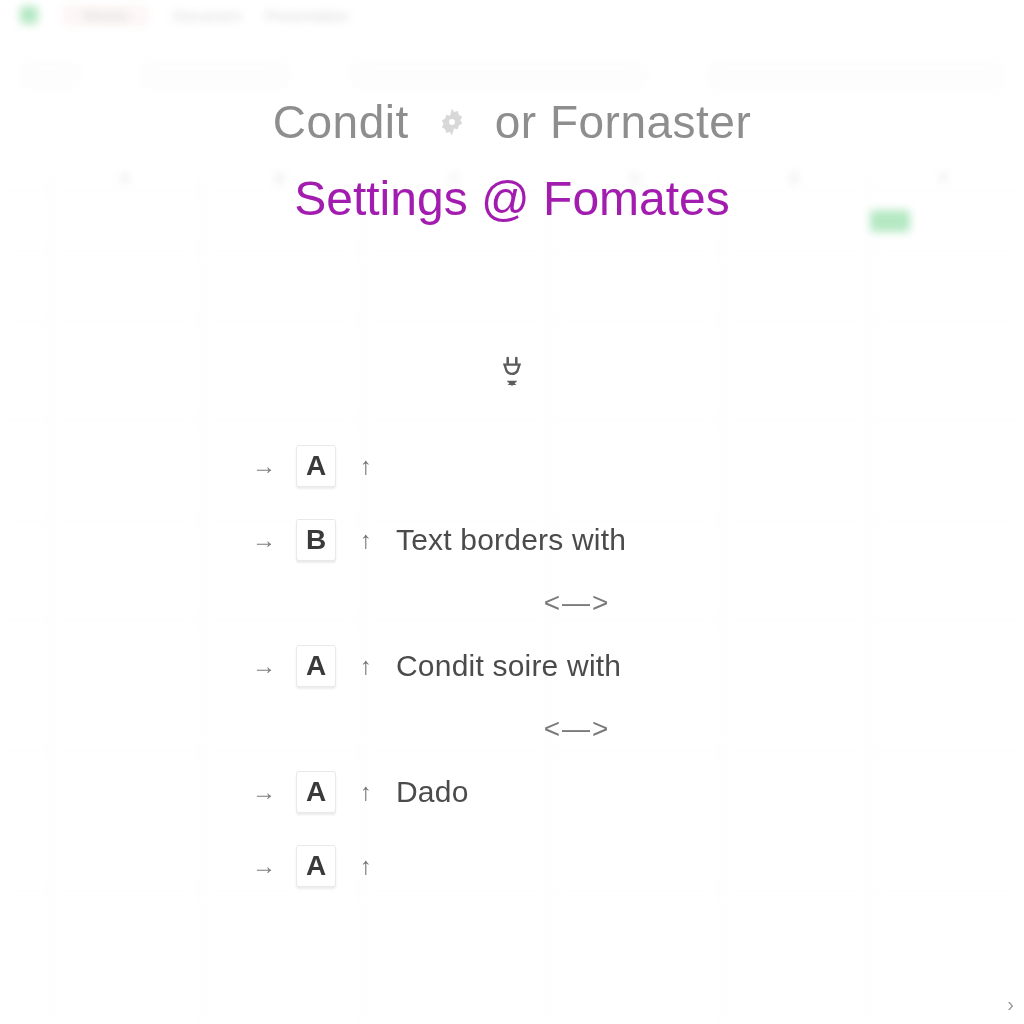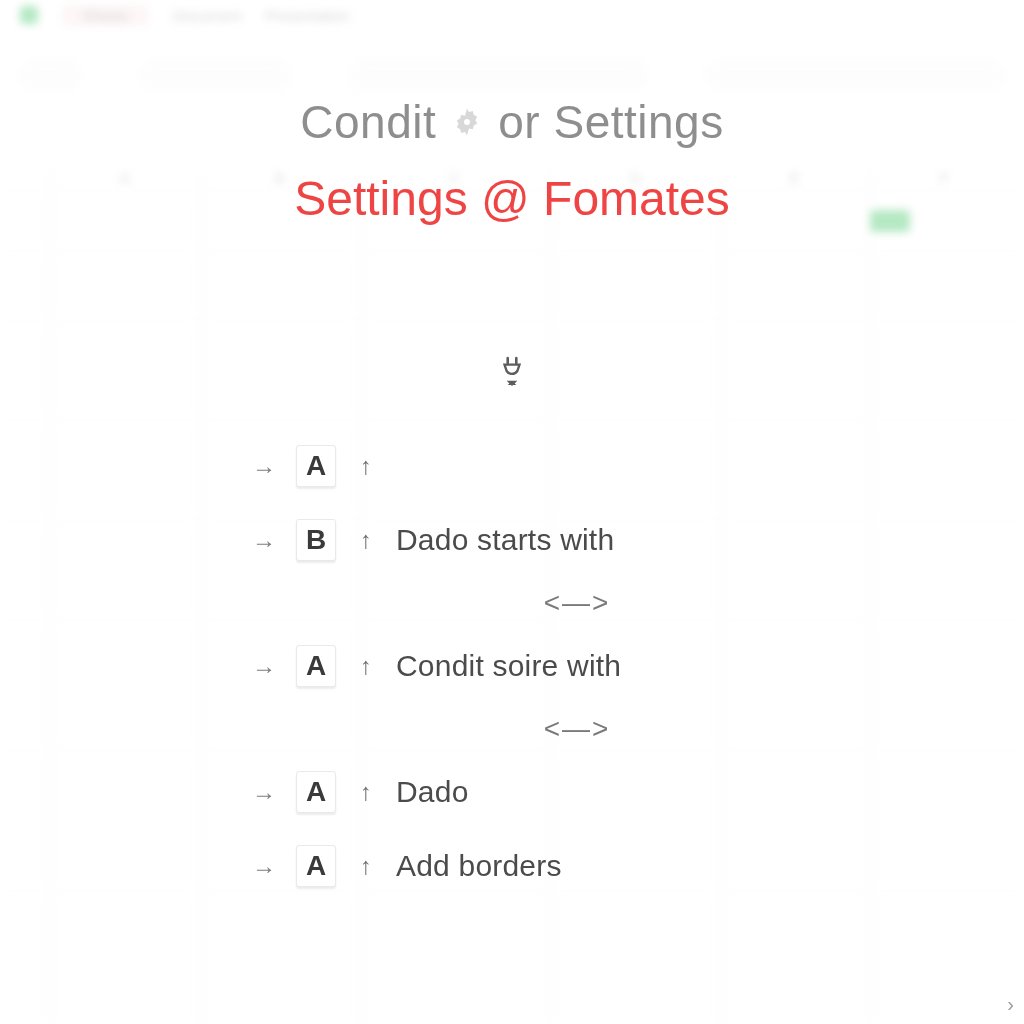--- a/index.html
+++ b/index.html
@@ -102,33 +102,33 @@
     text-align: center;
     color: #8e8e8e;
   }
   .title-line1 {
     font-size: 46px;
     font-weight: 400;
     letter-spacing: .5px;
     display: flex;
     align-items: center;
     justify-content: center;
-    gap: 8px;
+    gap: 20px;
   }
   .gear-slot {
     display: inline-flex;
     align-items: center;
     justify-content: center;
     width: 46px;
   }
   .title-line2 {
     font-size: 48px;
     font-weight: 400;
     margin-top: 22px;
-    color: #ef4444;
+    color: #a21caf;
   }
 
   .list {
     margin-top: 130px;
     width: 520px;
     display: flex;
     flex-direction: column;
     gap: 32px;
   }
   .top-icon-row {
@@ -247,21 +247,21 @@
   <div class="title-block">
     <div class="title-line1">
       <span>Condit</span>
       <span class="gear-slot">
         <svg width="34" height="34" viewBox="0 0 24 24" fill="none">
           <circle cx="12" cy="12" r="3.2" fill="#d8d8d8"></circle>
           <path d="M12 2.5l1.4 2.4 2.7-.7.7 2.7 2.4 1.4-1.3 2.4 1.3 2.4-2.4 1.4-.7 2.7-2.7-.7L12 21.5l-1.4-2.4-2.7.7-.7-2.7L4.8 15.7l1.3-2.4-1.3-2.4 2.4-1.4.7-2.7 2.7.7L12 2.5z" fill="#d8d8d8"></path>
           <circle cx="12" cy="12" r="2.1" fill="#ffffff"></circle>
         </svg>
       </span>
-      <span>or Settings</span>
+      <span>or Fornaster</span>
     </div>
     <div class="title-line2">Settings @ Fomates</div>
   </div>
 
   <div class="list">
 
     <div class="top-icon-row">
       <span class="plug-icon">
         <svg width="26" height="30" viewBox="0 0 24 28" fill="none">
           <path d="M8 2v5M16 2v5" stroke="#5c5c5c" stroke-width="2.4" stroke-linecap="round"></path>
@@ -275,21 +275,21 @@
     <div class="rule">
       <span class="arr">→</span>
       <span class="badge">A</span>
       <span class="up">↑</span>
     </div>
 
     <div class="rule">
       <span class="arr">→</span>
       <span class="badge">B</span>
       <span class="up">↑</span>
-      <span class="rule-text">Dado starts with</span>
+      <span class="rule-text">Text borders with</span>
     </div>
 
     <div class="sep">
       <span>&lt;—&gt;</span>
     </div>
 
     <div class="rule">
       <span class="arr">→</span>
       <span class="badge">A</span>
       <span class="up">↑</span>
@@ -304,19 +304,18 @@
       <span class="arr">→</span>
       <span class="badge">A</span>
       <span class="up">↑</span>
       <span class="rule-text">Dado</span>
     </div>
 
     <div class="rule">
       <span class="arr">→</span>
       <span class="badge">A</span>
       <span class="up">↑</span>
-      <span class="rule-text">Add borders</span>
     </div>
 
   </div>
 </div>
 
 <div class="corner-caret">›</div>
 
 </body></html>

